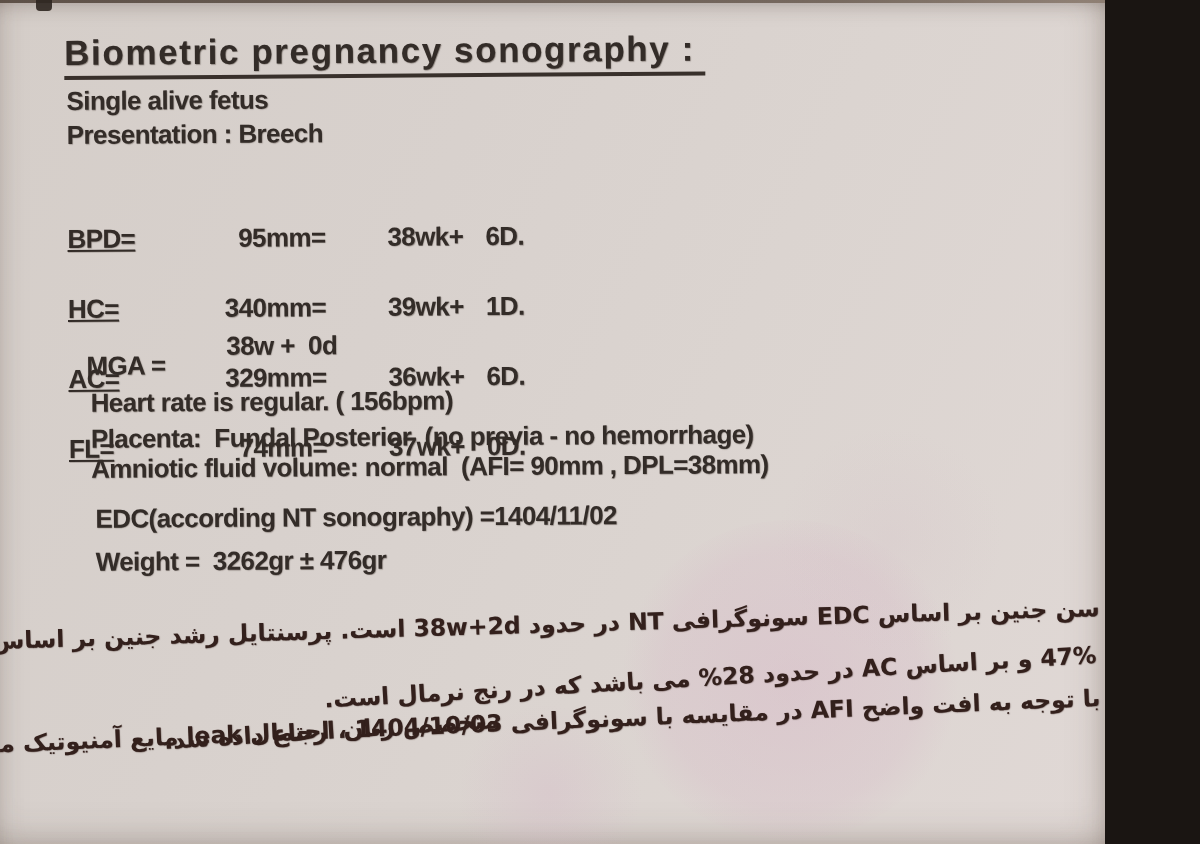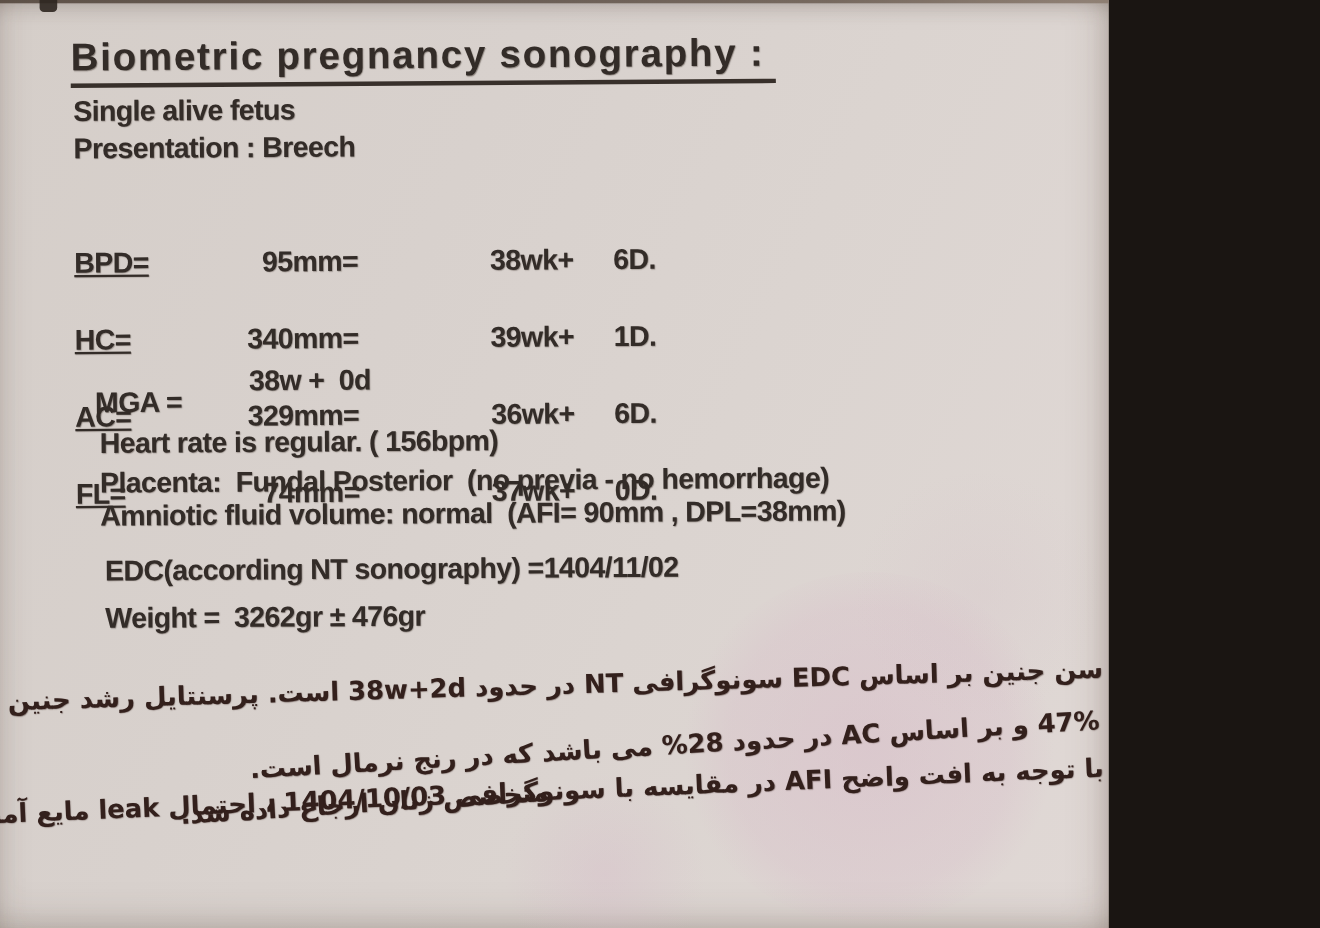--- a/index.html
+++ b/index.html
@@ -1,18 +1,18 @@
 <!DOCTYPE html>
 <html><head>
 <meta charset="utf-8">
 <style>
   html,body{margin:0;padding:0;background:#1a1512;}
   .photo{
     position:relative;
-    width:1008px;height:844px;
+    width:1105px;height:844px;
     overflow:hidden;
     background:linear-gradient(115deg,#d5cec9 0%,#d8d1cd 35%,#dbd4d0 60%,#e0d8d5 100%);
     box-shadow:
       inset 0 14px 26px -18px rgba(70,55,45,.55),
       inset -20px 0 40px -24px rgba(80,62,50,.35),
       inset 0 -22px 44px -28px rgba(80,62,50,.38),
       inset 18px 0 44px -34px rgba(80,62,50,.28);
     font-family:"Liberation Sans",sans-serif;
   }
   .edge-top{
@@ -40,22 +40,22 @@
     text-shadow:0.6px 0.6px 1px rgba(58,47,40,.45);}
   .title{position:absolute;left:64px;top:10px;font-weight:700;font-size:35px;letter-spacing:1.6px;
     text-shadow:0.7px 0.7px 1px rgba(58,47,40,.5);
     border-bottom:4px solid #38302b;padding:0 10px 3px 0;display:inline-block;}
   .bio-table{position:absolute;left:66px;top:188px;}
   .bio-row{display:flex;height:34px;align-items:flex-start;
     font-weight:700;font-size:26px;letter-spacing:-0.6px;
     text-shadow:0.6px 0.6px 1px rgba(58,47,40,.45);}
   .bio-label{width:90px;text-decoration:underline;}
   .bio-meas{width:168px;text-align:right;}
-  .bio-weeks{margin-left:120px;width:96px;}
-  .bio-days{margin-left:16px;}
+  .bio-weeks{margin-left:62px;width:96px;}
+  .bio-days{margin-left:2px;}
   .mga-label{left:84px;top:324px;margin-top:27px;}
   .mga-value{left:224px;top:332px;}
 
   .fa-line{position:absolute;direction:rtl;white-space:nowrap;
     font-family:"DejaVu Sans",sans-serif;font-weight:700;font-size:23.5px;
     color:#33201c;text-shadow:0.5px 0.5px 1px rgba(50,30,25,.5);}
   .fa-1{right:5px;top:594px;transform:rotate(-1.7deg);transform-origin:right center;}
   .fa-2{right:9px;top:641px;transform:rotate(-3.3deg);transform-origin:right center;}
   .fa-3{right:5px;top:684px;transform:rotate(-2.4deg);transform-origin:right center;}
   .fa-4{left:164px;top:727px;transform:rotate(-3.6deg);transform-origin:left center;}

